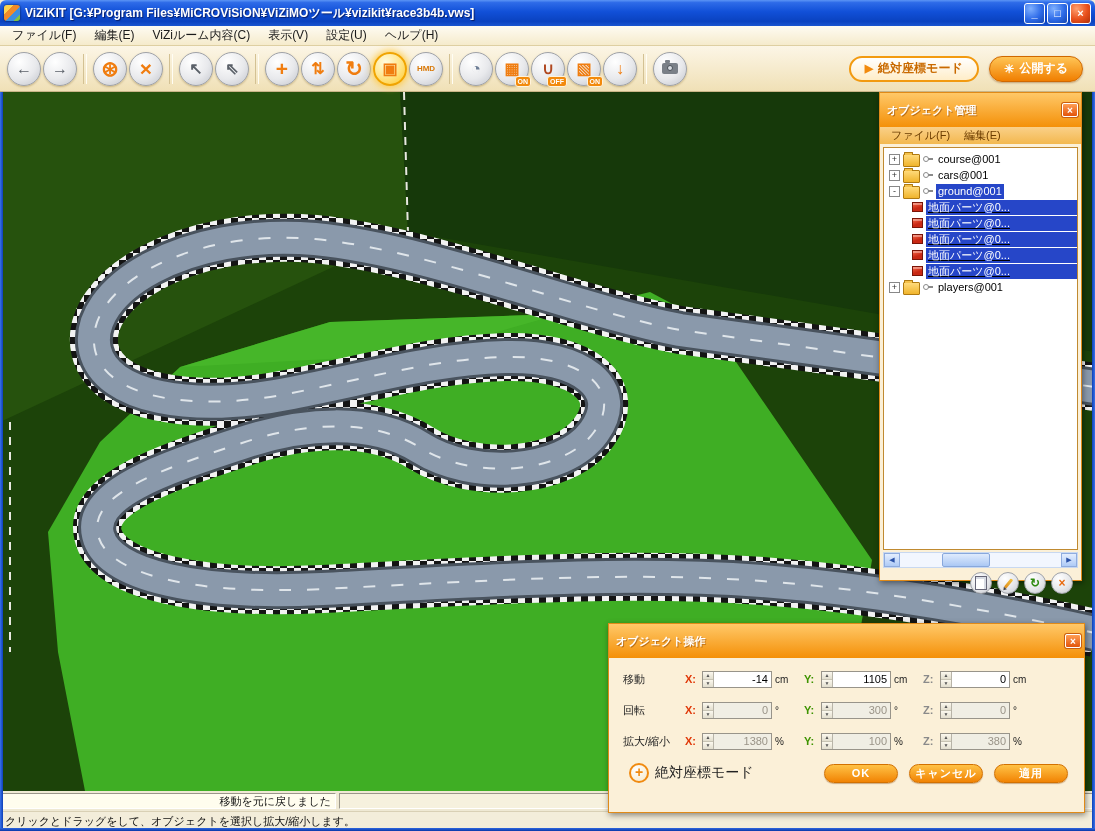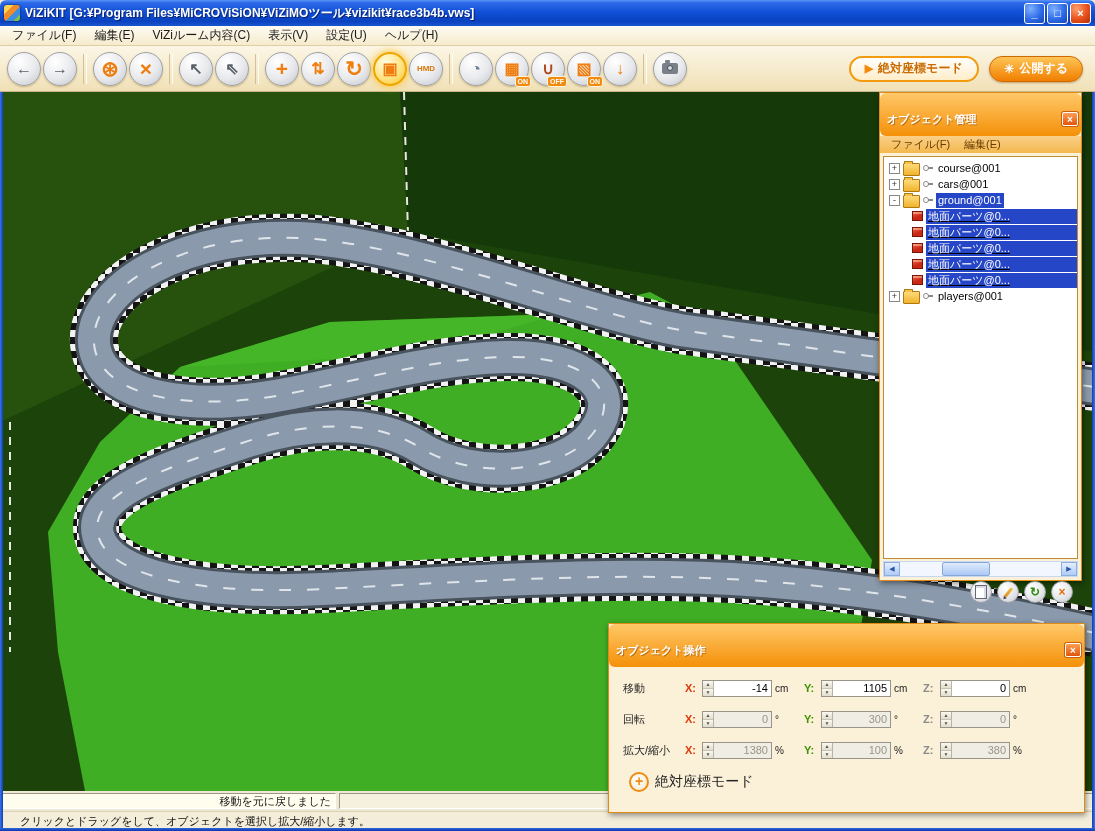--- a/index.html
+++ b/index.html
@@ -62,27 +62,27 @@
   .viewport{position:absolute;top:92px;left:0;width:1095px;height:699px;z-index:1;background:#1C4309;}
 
   
   .status-msg{position:absolute;top:791px;left:0;width:100%;height:20px;background:#EFE9D4;z-index:2;
     display:flex;align-items:center;gap:3px;padding:0 2px;box-sizing:border-box;}
   .sfield{height:16px;background:#FFFDEE;border:1px solid;border-color:#9A968A #FFFFFF #FFFFFF #9A968A;
     font-size:11px;color:#111;padding:0 4px;display:flex;align-items:center;box-sizing:border-box;white-space:nowrap;justify-content:flex-end;}
   .sfield.msg{width:334px;} .sfield.rest{flex:1;background:#F6F1DE;}
   .status-hint{position:absolute;top:811px;left:0;width:100%;height:20px;background:#F3EDDA;z-index:2;
     border-top:1px solid #D9D0B5;font-size:11px;color:#111;display:flex;align-items:center;
-    padding:0 20px;box-sizing:border-box;white-space:nowrap;}
+    padding:0 5px;box-sizing:border-box;white-space:nowrap;}
 
   
   .panel{position:absolute;background:#FBF0D8;border:1px solid #E08A18;box-sizing:border-box;
     box-shadow:1px 2px 6px rgba(0,0,0,.45);z-index:5;}
   .ptitle{height:34px;background:linear-gradient(#FFC868,#F49008);display:flex;align-items:center;
-    padding:9px 3px 0 7px;color:#fff;font-weight:bold;font-size:11px;text-shadow:1px 1px 0 rgba(130,60,0,.5);border-radius:6px;}
+    padding:0 3px 0 7px;color:#fff;font-weight:bold;font-size:11px;text-shadow:1px 1px 0 rgba(130,60,0,.5);}
   .pt-label{flex:1;}
   .pclose{width:16px;height:14px;background:linear-gradient(#FF9E55,#E2540A);border:1px solid #FFF;border-radius:2px;
     color:#fff;font-size:10px;font-weight:bold;line-height:11px;text-align:center;box-shadow:0 0 0 1px #C85E10;padding:0;}
 
   
   .objman{left:879px;top:92px;width:203px;height:489px;}
   .om-menu{height:17px;background:linear-gradient(#FAD089,#F3B84E);display:flex;align-items:center;
     font-size:11px;color:#6B3C00;padding-left:4px;}
   .om-menu span{padding:0 7px;}
   .om-tree{margin:3px 3px 0;height:403px;background:#fff;border:1px solid #C08A30;overflow:hidden;
@@ -476,20 +476,25 @@
             </div>
             <span class="spval">380</span>
           </div>
           <span class="unit">%</span>
         </div>
       </div>
 
       <div class="op-foot">
         <span class="mode-ic">+</span>
         <span class="mode-label">絶対座標モード</span>
+        <div class="op-btns">
+          <button class="obtn">OK</button>
+          <button class="obtn">キャンセル</button>
+          <button class="obtn">適用</button>
+        </div>
       </div>
 
     </div>
   </div>
 
   <div class="frame l"></div>
   <div class="frame r"></div>
   <div class="frame b"></div>
 
 </div>

